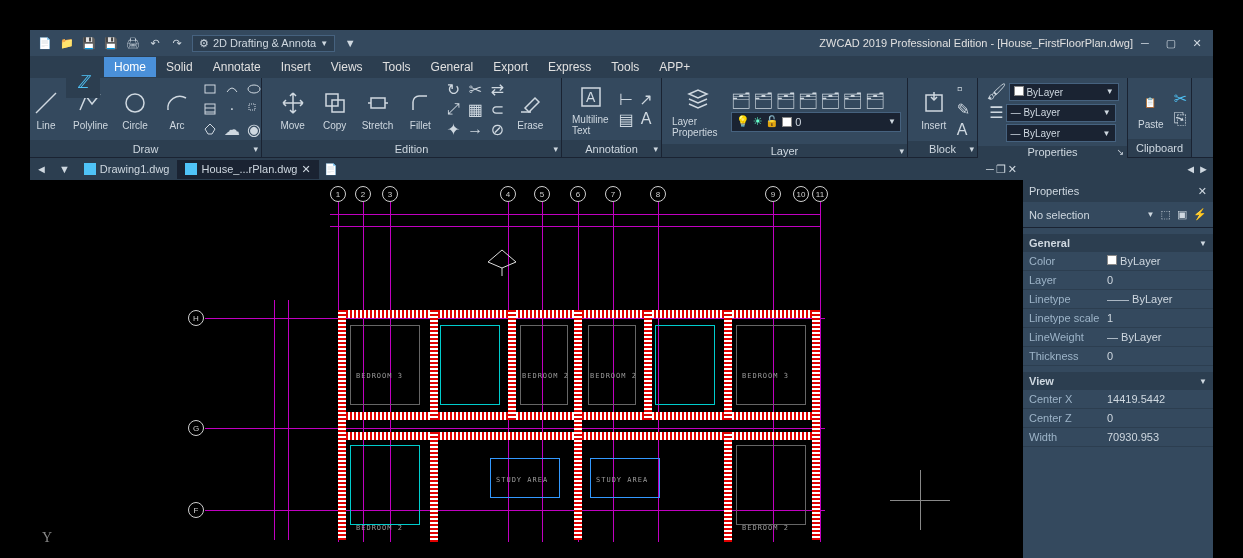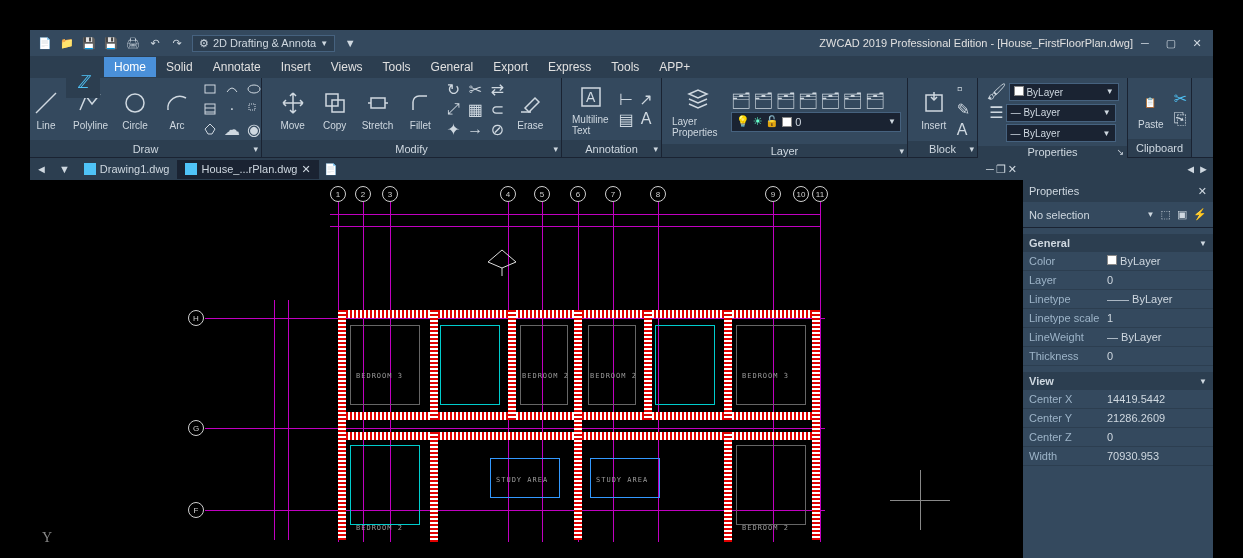--- a/index.html
+++ b/index.html
@@ -232,21 +232,21 @@
               <div class="ico">
                 <svg width="26" height="26">
                   <path d="M8 18 L18 8 L22 12 L12 22 L8 18 Z"></path>
                   <line x1="4" y1="22" x2="14" y2="22"></line>
                 </svg>
               </div>
               <span>Erase</span>
             </div>
     </div>
     <div class="label">
-            <span>Modify</span>
+            <span>Edition</span>
             <span class="exp">▾</span>
           </div>
   </div>
 
   <div class="rpanel" style="width:100px">
     <div class="tools">
       <div class="bigtool">
               <div class="ico">
                 <svg width="26" height="26">
                   <rect x="4" y="4" width="18" height="18"></rect>
@@ -554,24 +554,20 @@
           </div>
     <div class="section">
             <span>View</span>
             <span class="arrow">▼</span>
           </div>
     <div class="row">
             <div class="k">Center X</div>
             <div class="v">14419.5442</div>
           </div>
     <div class="row">
-            <div class="k">Center Y</div>
-            <div class="v">21286.2609</div>
-          </div>
-    <div class="row">
             <div class="k">Center Z</div>
             <div class="v">0</div>
           </div>
     <div class="row">
             <div class="k">Width</div>
             <div class="v">70930.953</div>
           </div>
   </div>
 </div>
 

